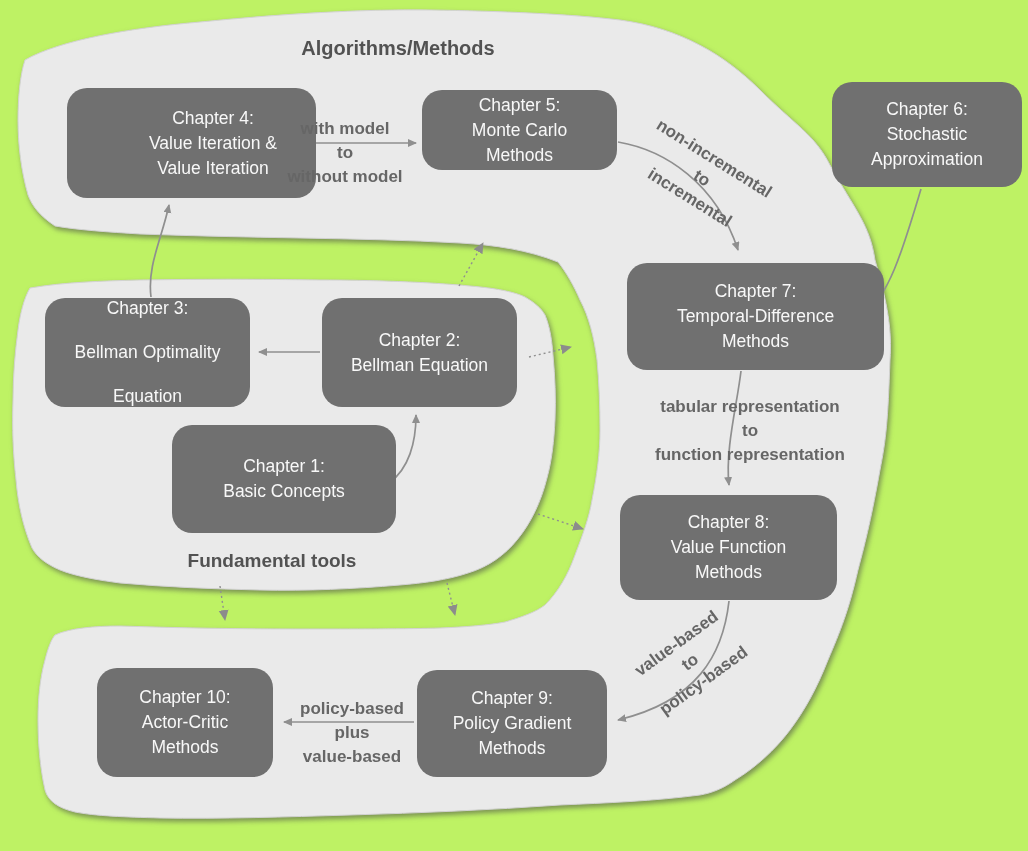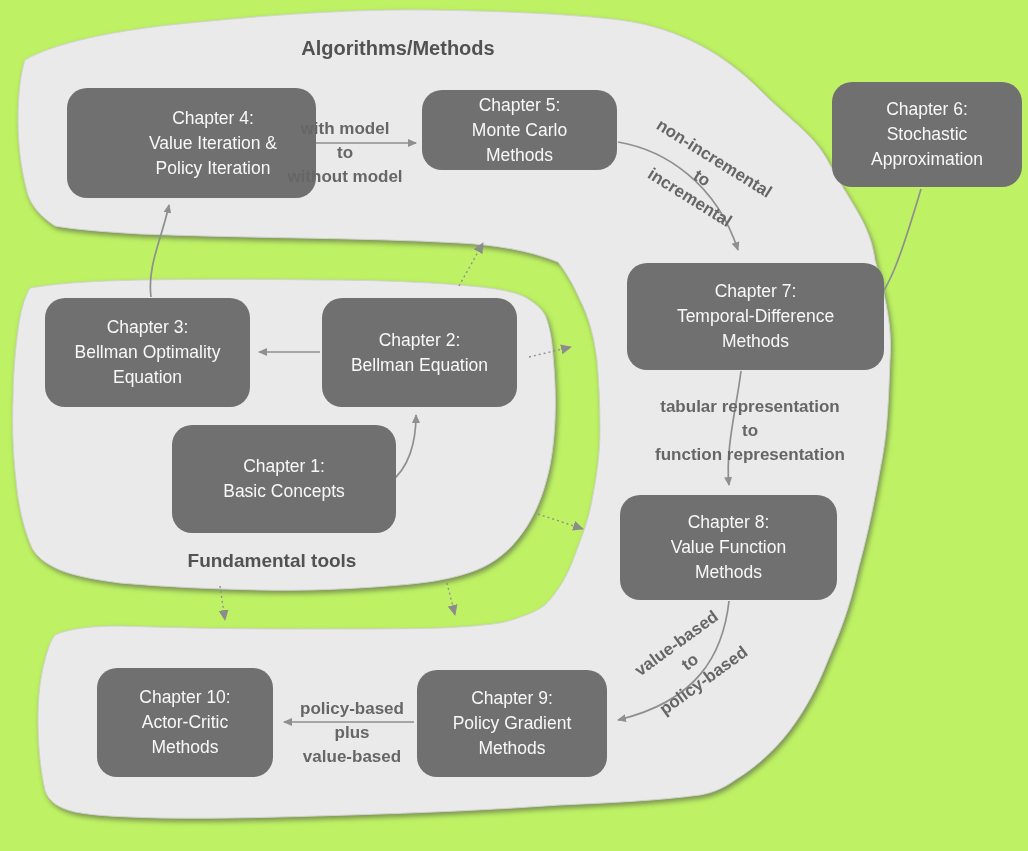--- a/index.html
+++ b/index.html
@@ -97,21 +97,21 @@
     <path class="arrow dotted" marker-end="url(#mhd)" d="M447,583 L455,615"></path>
     <path class="arrow dotted" marker-end="url(#mhd)" d="M220,586 L225,620"></path>
   </svg>
 
   <div class="region-title" style="left:398px;top:48px;">Algorithms/Methods</div>
   <div class="region-title" style="left:272px;top:561px;font-size:19px;">Fundamental tools</div>
 
   <div class="chapter" style="left:67px;top:88px;width:206px;height:110px;padding-left:43px;">
     <span>Chapter 4:</span>
     <span>Value Iteration &amp;</span>
-    <span>Policy Iteration</span>
+    <span>Value Iteration</span>
   </div>
   <div class="chapter" style="left:422px;top:90px;width:195px;height:80px;">
     <span>Chapter 5:</span>
     <span>Monte Carlo</span>
     <span>Methods</span>
   </div>
   <div class="chapter" style="left:832px;top:82px;width:190px;height:105px;">
     <span>Chapter 6:</span>
     <span>Stochastic</span>
     <span>Approximation</span>
@@ -129,21 +129,21 @@
   <div class="chapter" style="left:417px;top:670px;width:190px;height:107px;">
     <span>Chapter 9:</span>
     <span>Policy Gradient</span>
     <span>Methods</span>
   </div>
   <div class="chapter" style="left:97px;top:668px;width:176px;height:109px;">
     <span>Chapter 10:</span>
     <span>Actor-Critic</span>
     <span>Methods</span>
   </div>
-  <div class="chapter" style="left:45px;top:298px;width:205px;height:109px;">
+  <div class="chapter" style="left:45px;top:298px;width:205px;height:109px;gap:19px;">
     <span>Chapter 3:</span>
     <span>Bellman Optimality</span>
     <span>Equation</span>
   </div>
   <div class="chapter" style="left:322px;top:298px;width:195px;height:109px;">
     <span>Chapter 2:</span>
     <span>Bellman Equation</span>
   </div>
   <div class="chapter" style="left:172px;top:425px;width:224px;height:108px;">
     <span>Chapter 1:</span>

